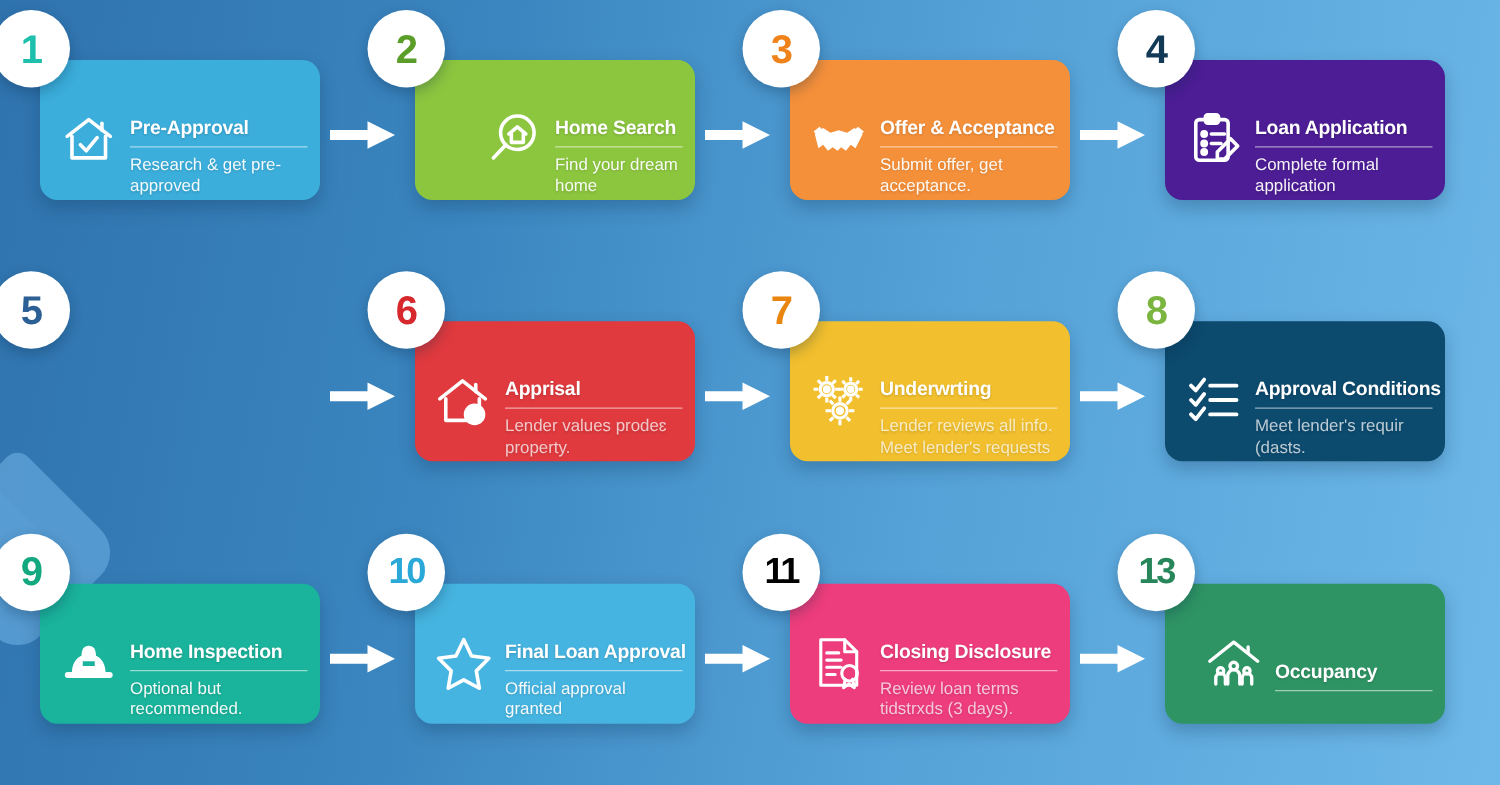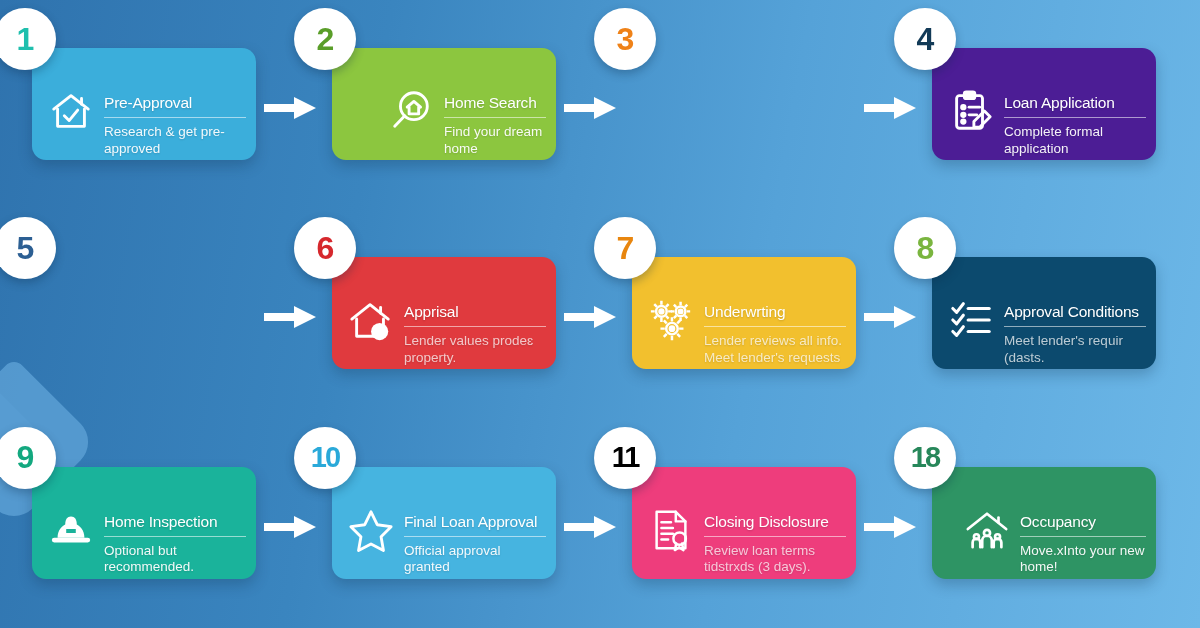--- a/index.html
+++ b/index.html
@@ -47,21 +47,21 @@
   }
   .card-icon {
     flex:0 0 58px; width:58px; height:58px;
     display:flex; align-items:center; justify-content:center;
     color:#ffffff; margin-left:2px; margin-top:14px;
   }
   .card-icon svg { width:46px; height:46px; display:block; }
   .card-text { flex:1 1 auto; padding-left:4px; min-width:0; padding-top:2px; }
   .card-title {
     color:#ffffff;
-    font-size:15.5px; font-weight:normal;
+    font-size:15.5px; font-weight:bold;
     letter-spacing:-.2px;
     line-height:1.1;
     white-space:nowrap;
     text-shadow:0 1px 2px rgba(0,0,0,.18);
     margin-top:41px;
   }
   .card-rule {
     height:1px; background:rgba(255,255,255,.55);
     margin:6px 0 6px 0; width:100%;
   }
@@ -141,20 +141,36 @@
         </div>
       </div>
       <div class="num-badge" style="color: rgb(90, 158, 41);">2</div>
       <div class="arrow">
         <svg viewBox="0 0 54 26">
           <path d="M0 9 h30 V2 l22 11 -22 11 V17 H0 Z" fill="#ffffff"></path>
         </svg>
       </div>
     </div>
     <div class="cell">
+      <div class="card" style="background: rgb(245, 144, 58);">
+        <div class="card-inner">
+          <div class="card-icon">
+            <svg viewBox="0 0 48 48" fill="currentColor">
+              <path d="M4 20 l7 -5 6 4 7 -2 7 2 6 -4 7 5 -6 12 -4 -3 -4 5 -4 -3 -3 3 -4 -3 -4 3 -4 -5 -4 3z"></path>
+              <path d="M3 18 l5 -4 3 3 -5 4z"></path>
+              <path d="M45 18 l-5 -4 -3 3 5 4z"></path>
+            </svg>
+          </div>
+          <div class="card-text">
+            <div class="card-title">Offer &amp; Acceptance</div>
+            <div class="card-rule"></div>
+            <div class="card-desc">Submit offer, get acceptance.</div>
+          </div>
+        </div>
+      </div>
       <div class="num-badge" style="color: rgb(239, 130, 24);">3</div>
       <div class="arrow">
         <svg viewBox="0 0 54 26">
           <path d="M0 9 h30 V2 l22 11 -22 11 V17 H0 Z" fill="#ffffff"></path>
         </svg>
       </div>
     </div>
     <div class="cell">
       <div class="card" style="background: #4c1d95;">
         <div class="card-inner">
@@ -354,19 +370,18 @@
               <path d="M19 42 v-7 a5 5 0 0 1 10 0 v7"></path>
               <circle cx="13" cy="31" r="2.6"></circle>
               <path d="M9 42 v-5 a4 4 0 0 1 8 0 v5"></path>
               <circle cx="35" cy="31" r="2.6"></circle>
               <path d="M31 42 v-5 a4 4 0 0 1 8 0 v5"></path>
             </svg>
           </div>
           <div class="card-text">
             <div class="card-title">Occupancy</div>
             <div class="card-rule"></div>
-            <div class="card-desc">Move.xInto your new home!</div>
-          </div>
-        </div>
-      </div>
-      <div class="num-badge wide" style="color: rgb(39, 135, 90);">18</div>
+          </div>
+        </div>
+      </div>
+      <div class="num-badge wide" style="color: rgb(39, 135, 90);">13</div>
     </div>
   </div>
 
 </body></html>

